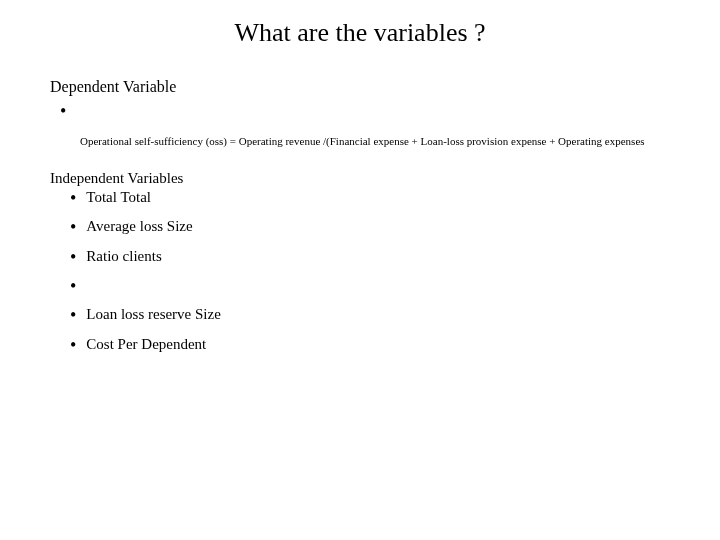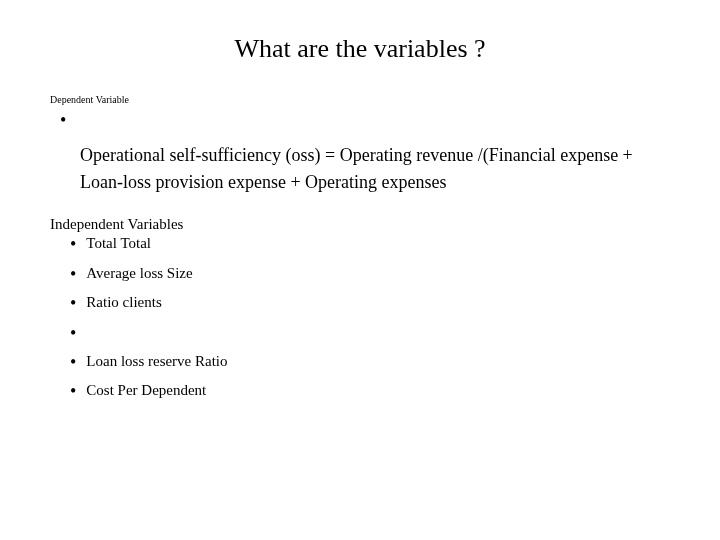--- a/index.html
+++ b/index.html
@@ -14,34 +14,34 @@
       background-color: #ffffff;
       font-family: Georgia, 'Times New Roman', Times, serif;
       font-size: 15px;
       color: #000000;
       overflow: hidden;
     }
 
     .slide-container {
       width: 720px;
       height: 536px;
-      padding: 34px 50px;
+      padding: 18px 50px;
       position: relative;
     }
 
     .slide-title {
       text-align: center;
       font-size: 26px;
       font-weight: normal;
       margin-bottom: 30px;
       font-family: Georgia, 'Times New Roman', Times, serif;
     }
 
     .section-label {
-      font-size: 10px;
+      font-size: 16px;
       margin-bottom: 4px;
     }
 
     .bullet-item {
       display: flex;
       align-items: flex-start;
       margin-bottom: 4px;
       padding-left: 10px;
     }
 
@@ -52,21 +52,21 @@
       flex-shrink: 0;
     }
 
     .bullet-text {
       font-size: 15px;
       line-height: 1.4;
     }
 
     .oss-definition {
       margin: 10px 0 10px 30px;
-      font-size: 18px;
+      font-size: 11px;
       line-height: 1.5;
     }
 
     .independent-label {
       margin-top: 20px;
       font-size: 15px;
     }
 
     .independent-bullets {
       padding-left: 10px;
@@ -104,21 +104,21 @@
       </div>
       <div class="bullet-item">
         <span class="bullet-dot">•</span>
         <span class="bullet-text">Ratio clients</span>
       </div>
       <div class="bullet-item">
         <span class="bullet-dot">•</span>
       </div>
       <div class="bullet-item">
         <span class="bullet-dot">•</span>
-        <span class="bullet-text">Loan loss reserve Ratio</span>
+        <span class="bullet-text">Loan loss reserve Size</span>
       </div>
       <div class="bullet-item">
         <span class="bullet-dot">•</span>
         <span class="bullet-text">Cost Per Dependent</span>
       </div>
     </div>
 
 </div>
 
 </body></html>

